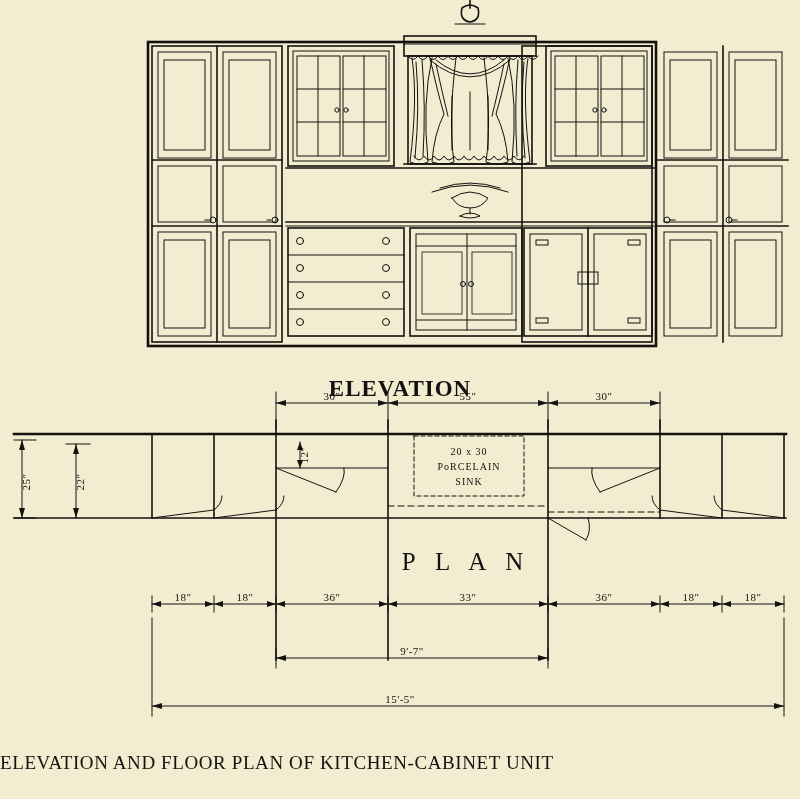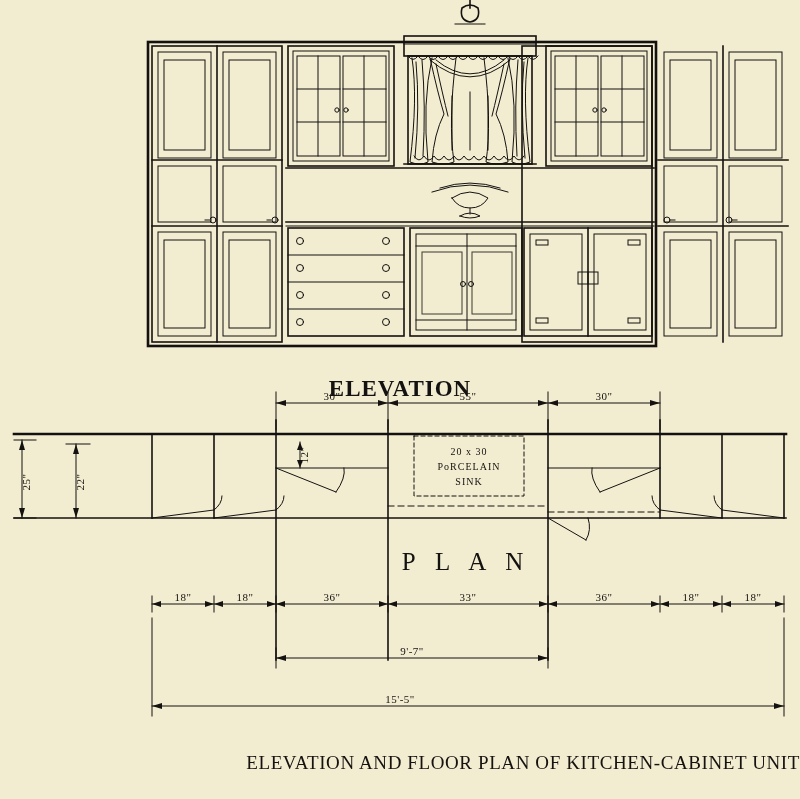--- a/index.html
+++ b/index.html
@@ -32,21 +32,21 @@
   .plantxt{
     font-family:"Liberation Serif", serif;
     fill:#141210;
     font-size:25px;
     letter-spacing:7px;
   }
   .caption{
     position:absolute;
     left:0;right:0;
     top:752px;
-    text-align:right;
+    text-align:left;
     font-size:19px;
     letter-spacing:0.6px;
     color:#151210;
     font-family:"Liberation Serif", serif;
   }
   .dash{stroke-dasharray:6 4;}
   .dashfine{stroke-dasharray:4 3;}
 </style>
 </head>
 <body>

